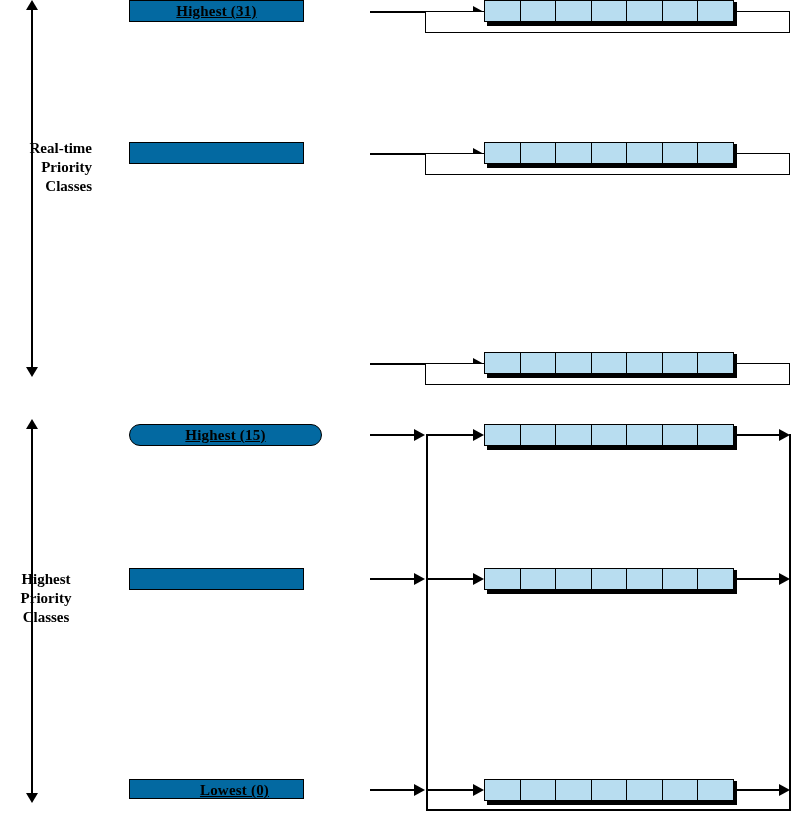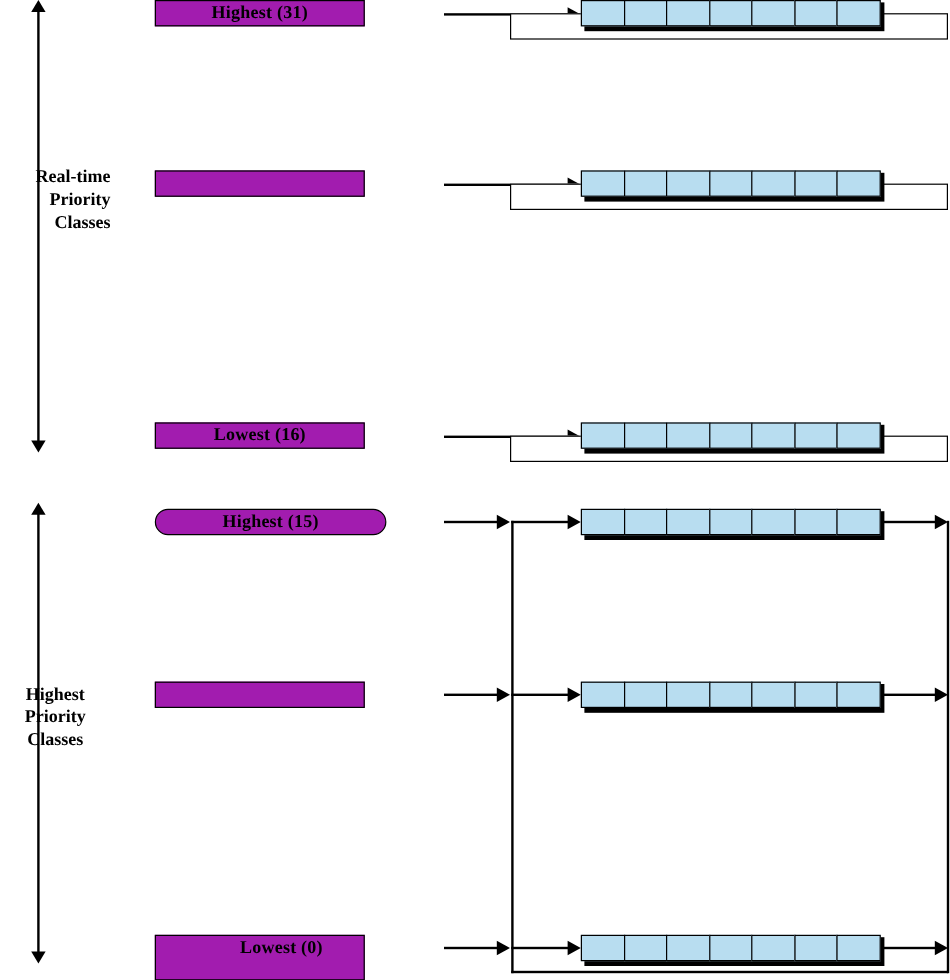--- a/index.html
+++ b/index.html
@@ -25,29 +25,30 @@
     position: absolute;
     font-weight: bold;
     font-size: 15px;
     color: #000;
     text-align: center;
     line-height: 19px;
     white-space: nowrap;
   }
   .prio-box {
     position: absolute;
-    background: #a21caf;
+    background: #0369a1;
     border: 1px solid #000;
     box-sizing: border-box;
     font-weight: bold;
     font-size: 15px;
     color: #000;
     text-align: center;
     line-height: 21px;
     letter-spacing: 0.2px;
+    text-decoration: underline;
   }
   .queue {
     position: absolute;
     box-sizing: border-box;
     display: flex;
   }
   .queue .cell {
     flex: 1 1 auto;
     background: #b8ddf0;
     border: 1px solid #000;
@@ -140,21 +141,20 @@
   <div class="queue" style="left:484px; top:142px; width:250px; height:22px;">
     <div class="cell"></div>
     <div class="cell"></div>
     <div class="cell"></div>
     <div class="cell"></div>
     <div class="cell"></div>
     <div class="cell"></div>
     <div class="cell"></div>
   </div>
 
-  <div class="prio-box" style="left:129px; top:352px; width:175px; height:22px;">Lowest (16)</div>
   <div class="hline" style="left:370px; top:363px; width:105px;"></div>
   <div class="arrow-r" style="left:473px; top:358px;"></div>
   <div class="tail-box" style="left:425px; top:363px; width:365px; height:22px;"></div>
   <div class="queue-shadow" style="left:487px; top:354px; width:250px; height:24px;"></div>
   <div class="queue" style="left:484px; top:352px; width:250px; height:22px;">
     <div class="cell"></div>
     <div class="cell"></div>
     <div class="cell"></div>
     <div class="cell"></div>
     <div class="cell"></div>
@@ -205,21 +205,21 @@
   <div class="queue" style="left:484px; top:568px; width:250px; height:22px;">
     <div class="cell"></div>
     <div class="cell"></div>
     <div class="cell"></div>
     <div class="cell"></div>
     <div class="cell"></div>
     <div class="cell"></div>
     <div class="cell"></div>
   </div>
 
-  <div class="prio-box" style="left:129px; top:779px; width:175px; height:38px;padding-left:36px;">Lowest (0)</div>
+  <div class="prio-box" style="left:129px; top:779px; width:175px; height:20px;padding-left:36px;">Lowest (0)</div>
   <div class="hline" style="left:370px; top:789px; width:52px;"></div>
   <div class="arrow-r" style="left:414px; top:784px;"></div>
   <div class="hline" style="left:426px; top:789px; width:52px;"></div>
   <div class="arrow-r" style="left:473px; top:784px;"></div>
   <div class="hline" style="left:734px; top:789px; width:48px;"></div>
   <div class="arrow-r" style="left:779px; top:784px;"></div>
   <div class="queue-shadow" style="left:487px; top:781px; width:250px; height:24px;"></div>
   <div class="queue" style="left:484px; top:779px; width:250px; height:22px;">
     <div class="cell"></div>
     <div class="cell"></div>

